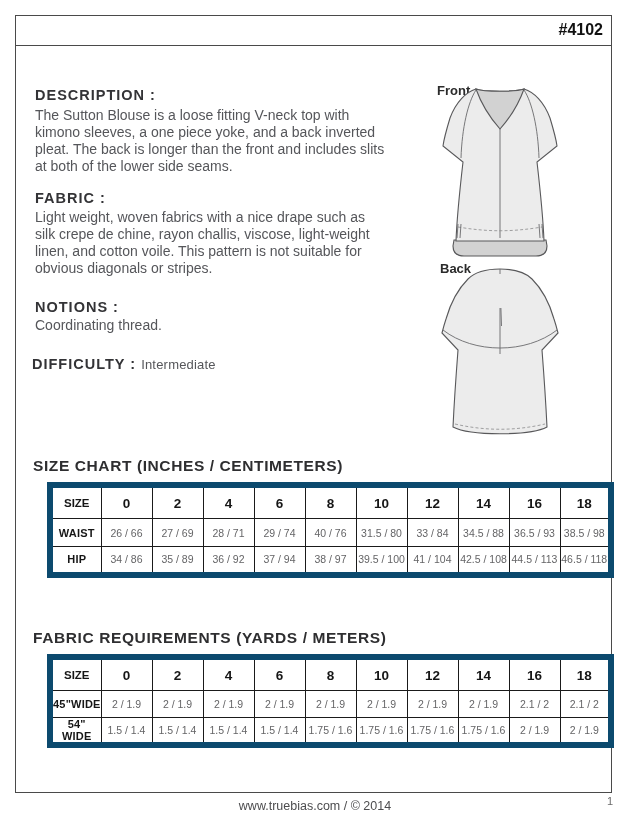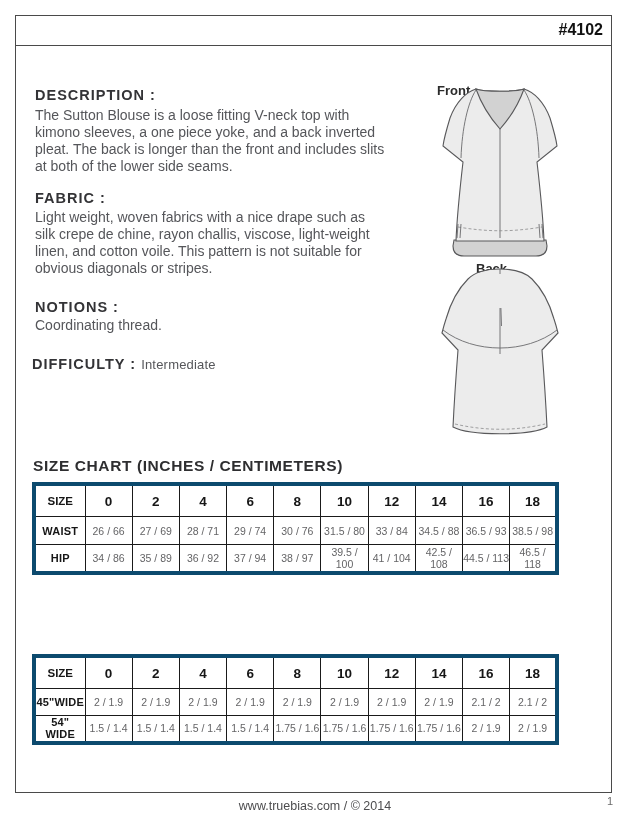--- a/index.html
+++ b/index.html
@@ -74,25 +74,25 @@
   .illo { position: absolute; }
   .table-title {
     position: absolute;
     font-size: 15.5px;
     font-weight: bold;
     letter-spacing: 0.6px;
     color: #2e2e30;
   }
   table.data-table {
     position: absolute;
-    left: 32px;
-    width: 527px;
+    left: 47px;
+    width: 567px;
     border-collapse: collapse;
     table-layout: fixed;
-    border: 4px solid #0c4a6e;
+    border: 6px solid #0c4a6e;
   }
   table.data-table th, table.data-table td {
     border: 1px solid #1a1a1a;
     text-align: center;
     vertical-align: middle;
     padding: 0;
     overflow: hidden;
   }
   table.data-table col.label-col { width: 51px; }
   table.data-table thead th {
@@ -170,21 +170,21 @@
     <path class="seam" d="M109,72 C108,42 102,16 94,4"></path>
 
     <path class="seam" d="M70,43 L70,152"></path>
 
     <path class="dashed" d="M28,141 C58,146 82,146 112,141"></path>
 
     <path class="seam" d="M28,138 L27,152 M31,138 L30,152"></path>
     <path class="seam" d="M112,138 L113,152 M109,138 L110,152"></path>
   </svg>
 
-  <div class="illo-label" style="left:412px; top:261px;margin-left:36px;">Back</div>
+  <div class="illo-label" style="left:412px; top:261px;">Back</div>
   <svg class="illo" style="left:430px; top:266px;" width="140" height="176" viewBox="0 0 140 176">
 
     <path class="fill-body" d="M70,3 C56,3 44,7 38,13 C28,23 20,39 16,53 C14,59 13,63 12,67 L28,84 C26,110 24,140 23,161 C40,170 100,170 117,161 C116,140 114,110 112,84 L128,67 C127,63 126,59 124,53 C120,39 112,23 102,13 C96,7 84,3 70,3 Z"></path>
 
     <path class="seam" d="M13,64 C44,88 96,88 127,64"></path>
 
     <path class="seam" d="M70,3 L70,8"></path>
 
     <path class="seam" d="M70,42 L70,88 M70.9,42 L71.5,60"></path>
 
@@ -221,21 +221,21 @@
           <th>18</th>
         </tr>
       </thead>
       <tbody>
         <tr>
           <th>WAIST</th>
           <td>26 / 66</td>
           <td>27 / 69</td>
           <td>28 / 71</td>
           <td>29 / 74</td>
-          <td>30 / 76</td>
+          <td>40 / 76</td>
           <td>31.5 / 80</td>
           <td>33 / 84</td>
           <td>34.5 / 88</td>
           <td>36.5 / 93</td>
           <td>38.5 / 98</td>
         </tr>
         <tr>
           <th>HIP</th>
           <td>34 / 86</td>
           <td>35 / 89</td>
@@ -244,20 +244,21 @@
           <td>38 / 97</td>
           <td>39.5 / 100</td>
           <td>41 / 104</td>
           <td>42.5 / 108</td>
           <td>44.5 / 113</td>
           <td>46.5 / 118</td>
         </tr>
       </tbody>
     </table>
 
+  <div class="table-title" style="left:33px; top:629px;">FABRIC REQUIREMENTS (YARDS / METERS)</div>
   <table class="data-table" id="fabric-req-table" style="top:654px;" data-table="fabric_requirements">
       <colgroup>
         <col class="label-col">
         <col>
         <col>
         <col>
         <col>
         <col>
         <col>
         <col>

